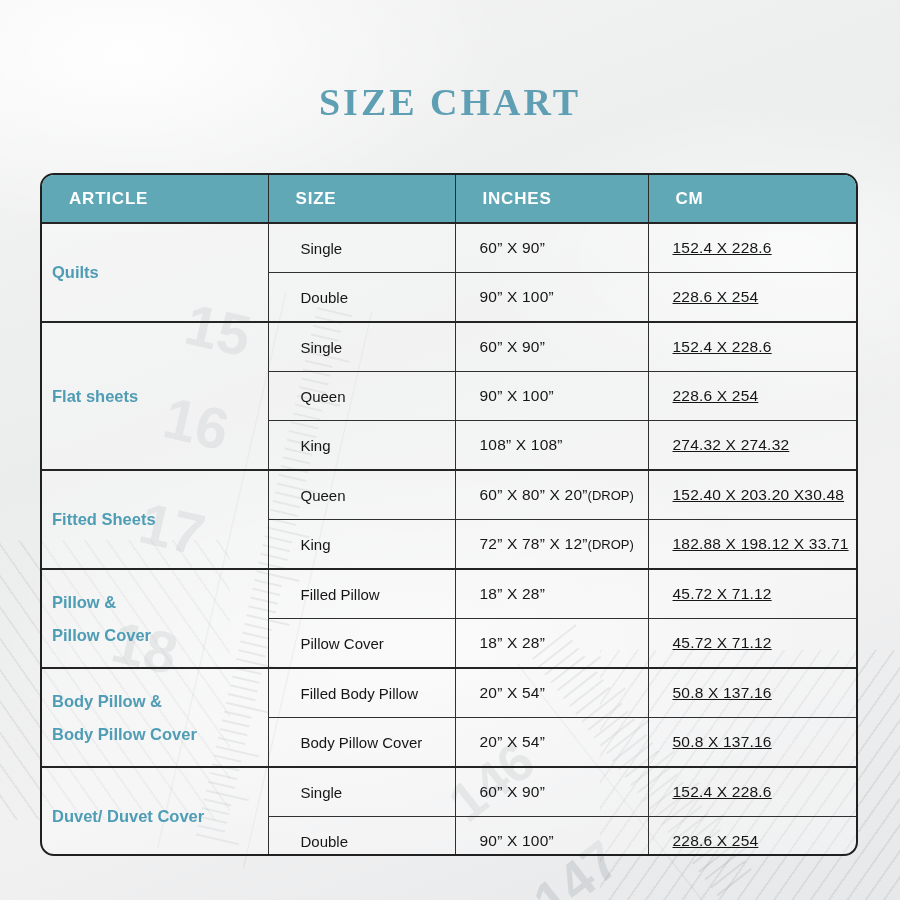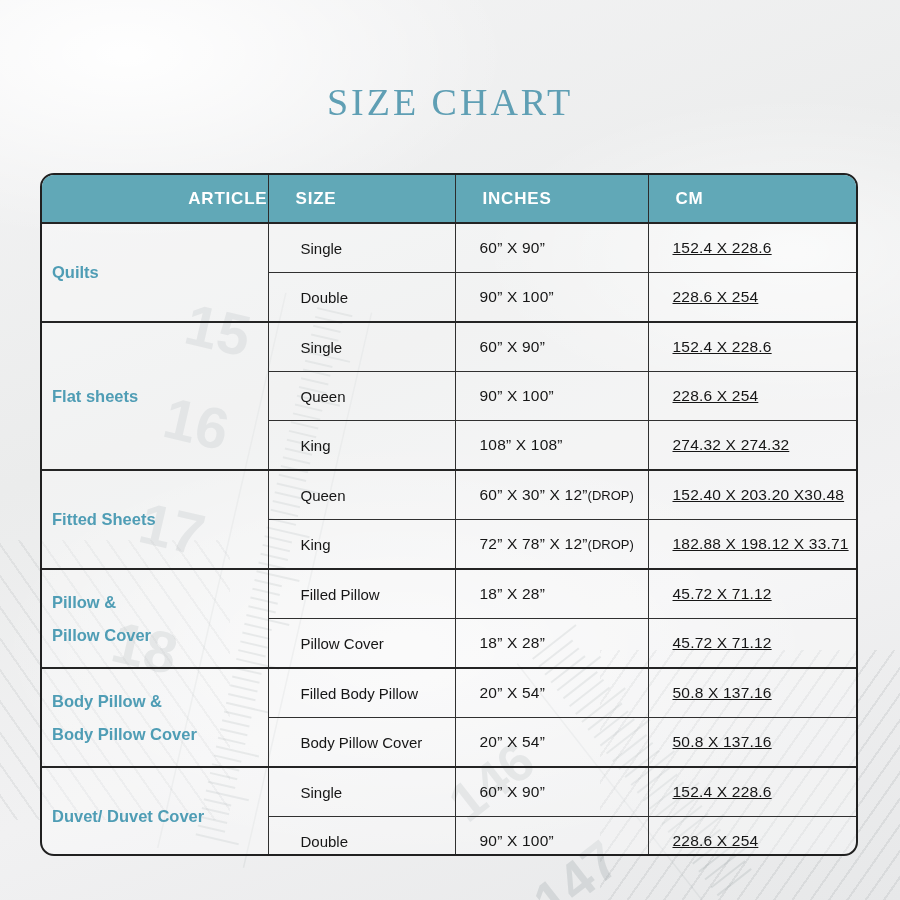--- a/index.html
+++ b/index.html
@@ -19,36 +19,36 @@
   .tape-left{left:168px;top:292px;transform:rotate(13deg);transform-origin:50% 0;opacity:0.55;}
   .tape-right{left:462px;top:648px;transform:rotate(-38deg);transform-origin:50% 50%;opacity:0.55;}
   .hatch{position:absolute;pointer-events:none;}
   .hatch-bl{left:-50px;top:540px;width:280px;height:280px;
     background:repeating-linear-gradient(55deg, rgba(140,146,149,0.13) 0 2px, rgba(0,0,0,0) 2px 18px);}
   .hatch-br{right:-30px;bottom:-20px;width:330px;height:270px;
     background:repeating-linear-gradient(125deg, rgba(140,146,149,0.16) 0 2px, rgba(0,0,0,0) 2px 15px);}
 
   .title{
     position:absolute;top:80px;left:0;width:100%;text-align:center;
-    font-family:"Liberation Serif",serif;font-size:38px;font-weight:400;
+    font-family:"Liberation Serif",serif;font-size:38px;font-weight:700;
     letter-spacing:3px;color:#5f9fb4;
   }
 
   .card{
     position:absolute;left:40px;top:173px;width:818px;height:683px;
     box-sizing:border-box;border:2px solid #202020;border-radius:14px;
     overflow:hidden;background:rgba(255,255,255,0.35);
   }
   table{width:100%;height:100%;border-collapse:collapse;table-layout:fixed;}
   th{
     background:#61a8b7;color:#ffffff;text-align:left;font-weight:700;
     font-size:17px;letter-spacing:0.8px;height:47px;padding:0 0 0 27px;
     border:1px solid #2c2c2c;border-top:none;
   }
-  th:first-child{border-left:none;text-align:right;}
+  th:first-child{border-left:none;}
   th:last-child{border-right:none;}
   td{
     border:1px solid #303030;height:48px;padding:0 4px 0 24px;
     font-size:15.5px;color:#161616;vertical-align:middle;background:transparent;margin-top:8px;
   }
   td:first-child{border-left:none;}
   td:last-child{border-right:none;text-decoration:underline;}
   tbody tr:last-child td{border-bottom:none;}
   tr.sec-start td{border-top-width:2px;border-top-color:#242424;}
   td.article{color:#4f9db5;font-weight:700;font-size:16.5px;padding-left:10px;}
@@ -230,21 +230,21 @@
           <td class="size">King</td>
           <td class="inches">108” X 108”</td>
           <td class="cm">274.32 X 274.32</td>
         </tr>
 
         <tr class="sec-start">
           <td class="article" rowspan="2">
             <div class="article-line">Fitted Sheets</div>
           </td>
           <td class="size">Queen</td>
-          <td class="inches"><span>60” X 30” X 12”</span><span class="note">(DROP)</span></td>
+          <td class="inches"><span>60” X 80” X 20”</span><span class="note">(DROP)</span></td>
           <td class="cm">152.40 X 203.20 X30.48</td>
         </tr>
         <tr>
           <td class="size">King</td>
           <td class="inches"><span>72” X 78” X 12”</span><span class="note">(DROP)</span></td>
           <td class="cm">182.88 X 198.12 X 33.71</td>
         </tr>
 
         <tr class="sec-start">
           <td class="article" rowspan="2">

